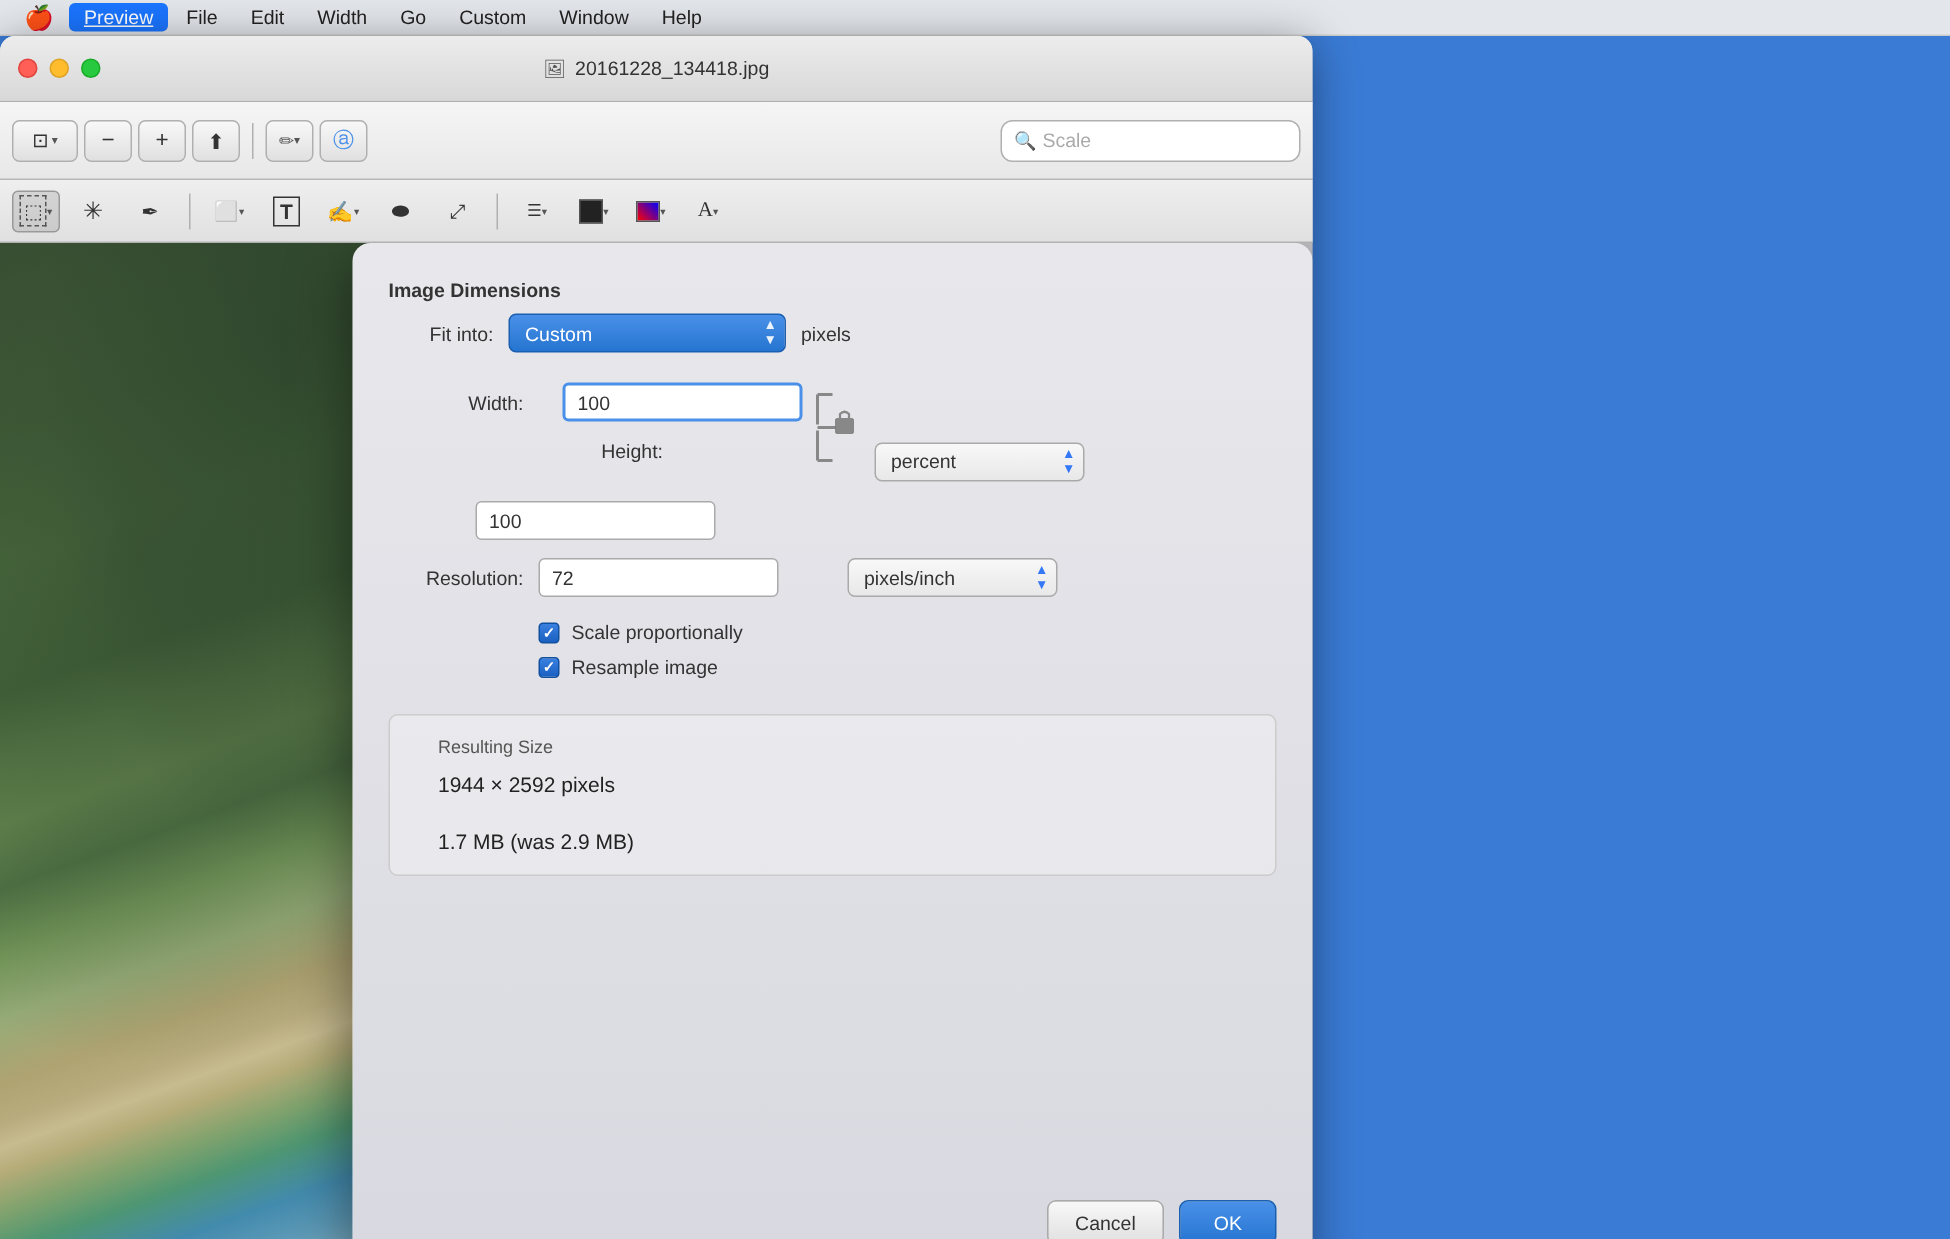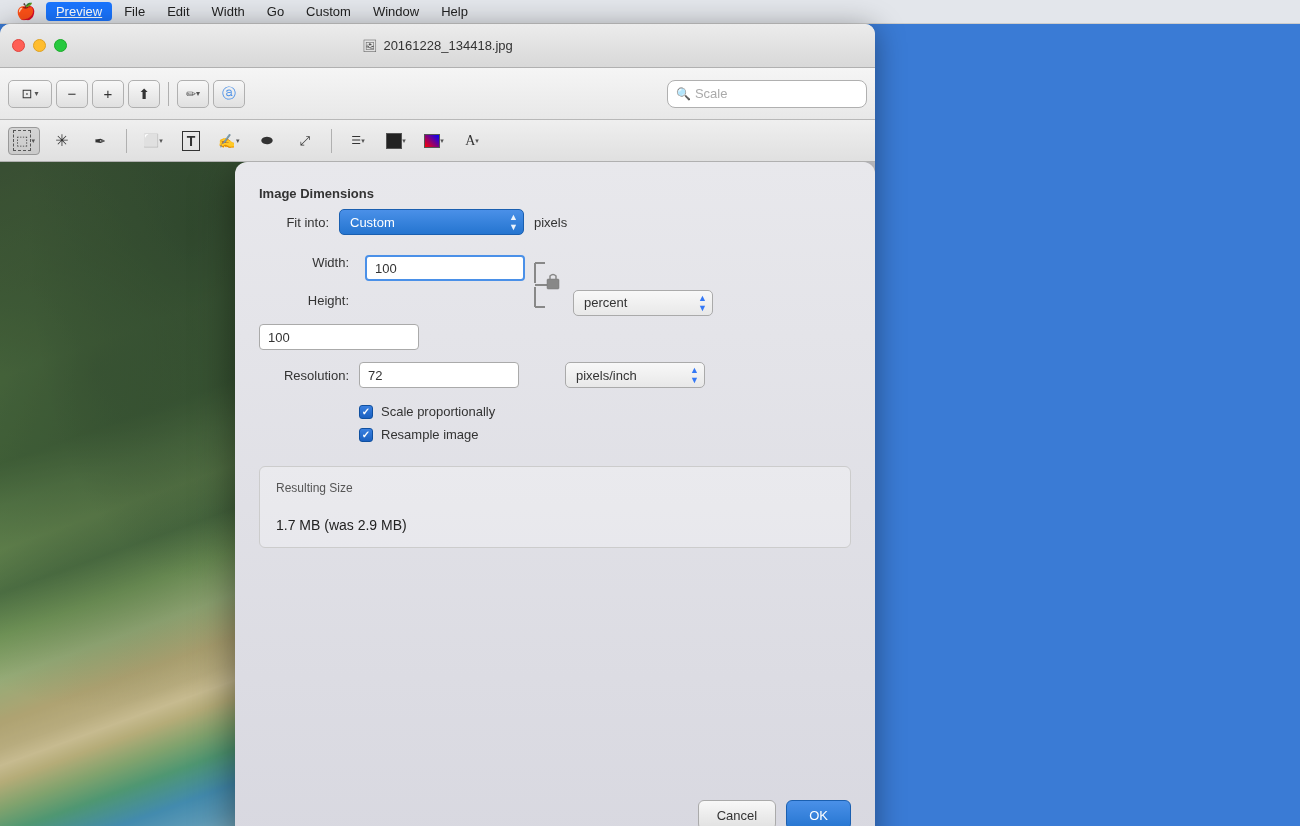--- a/index.html
+++ b/index.html
@@ -308,21 +308,22 @@
       color: rgba(255,255,255,0.9);
     }
 
     .pixels-label {
       font-size: 13px;
       color: #333;
     }
 
     .field-row {
       display: flex;
-      gap: 16px;
+      align-items: center;
+      gap: 26px;
       margin-bottom: 12px;
     }
 
     .field-label {
       font-size: 13px;
       color: #333;
       width: 90px;
       text-align: right;
     }
 
@@ -411,21 +412,21 @@
     .checkbox-label {
       font-size: 13px;
       color: #333;
     }
 
     
     .resulting-size-section {
       background: rgba(255,255,255,0.3);
       border: 1px solid #ccc;
       border-radius: 6px;
-      padding: 14px 16px;
+      padding: 14px 32px;
       margin-bottom: auto;
     }
 
     .resulting-size-title {
       font-size: 12px;
       color: #555;
       margin-bottom: 10px;
     }
 
     .resulting-size-dims {
@@ -712,20 +713,21 @@
               <span class="checkbox-label">Scale proportionally</span>
             </div>
             <div class="checkbox-row">
               <div class="mac-checkbox"></div>
               <span class="checkbox-label">Resample image</span>
             </div>
           </div>
 
           <div class="resulting-size-section">
             <div class="resulting-size-title">Resulting Size</div>
+            <div class="resulting-size-dims">1944 × 2592 pixels</div>
             <div style="height: 12px;"></div>
             <div class="resulting-size-file">1.7 MB (was 2.9 MB)</div>
           </div>
 
           <div class="dialog-buttons">
             <button class="btn-cancel">Cancel</button>
             <button class="btn-ok">OK</button>
           </div>
 
         </div>

